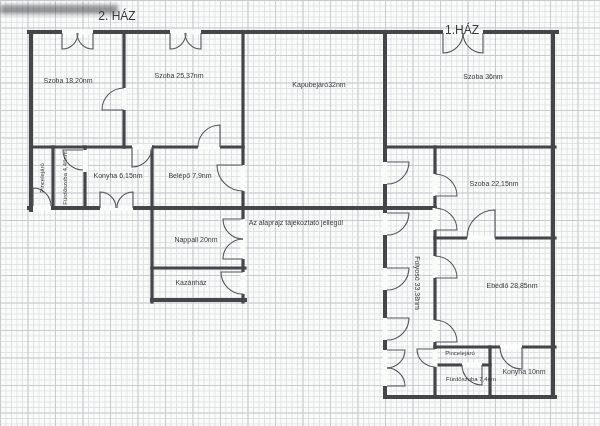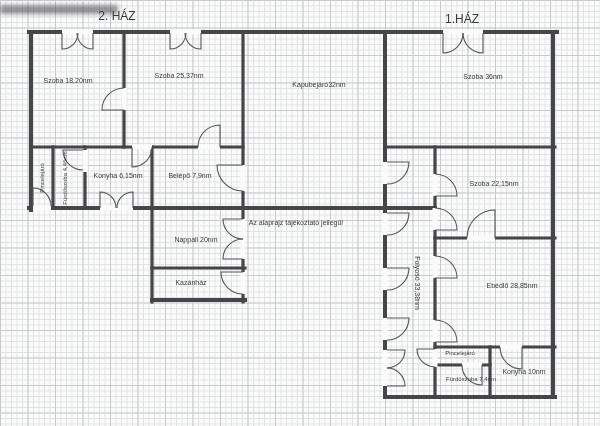--- a/index.html
+++ b/index.html
@@ -140,21 +140,21 @@
       <path class="door" d="M435,342 h22 A22,22 0 0 0 435,320"></path>
       <path class="door" d="M435,349 h-18 A18,18 0 0 0 435,367"></path>
 
       <path class="door" d="M495,238 v-28 A28,28 0 0 0 467,238"></path>
       <path class="door" d="M482,365 v20 A20,20 0 0 1 462,365"></path>
       <path class="door" d="M522,347 v22 A22,22 0 0 1 500,347"></path>
     </g>
   </svg>
 
   <div class="lbl title" style="left:117px;top:16px">2. HÁZ</div>
-  <div class="lbl title" style="left:462px;top:19px">1.HÁZ</div>
+  <div class="lbl title" style="left:462px;top:30px">1.HÁZ</div>
 
   <div class="lbl" style="left:68px;top:80px">Szoba 18,20nm</div>
   <div class="lbl" style="left:179px;top:75px">Szoba 25,37nm</div>
   <div class="lbl" style="left:319px;top:84px">Kapubejáró32nm</div>
   <div class="lbl tiny vup" style="left:42px;top:178px">Pincelejáró</div>
   <div class="lbl tiny vup" style="left:65px;top:178px">Fürdőszoba 4,46nm</div>
   <div class="lbl" style="left:118px;top:175px">Konyha 6,15nm</div>
   <div class="lbl" style="left:190px;top:175px">Belépő 7,9nm</div>
   <div class="lbl" style="left:196px;top:239px">Nappali 20nm</div>
   <div class="lbl" style="left:191px;top:282px">Kazánház</div>

